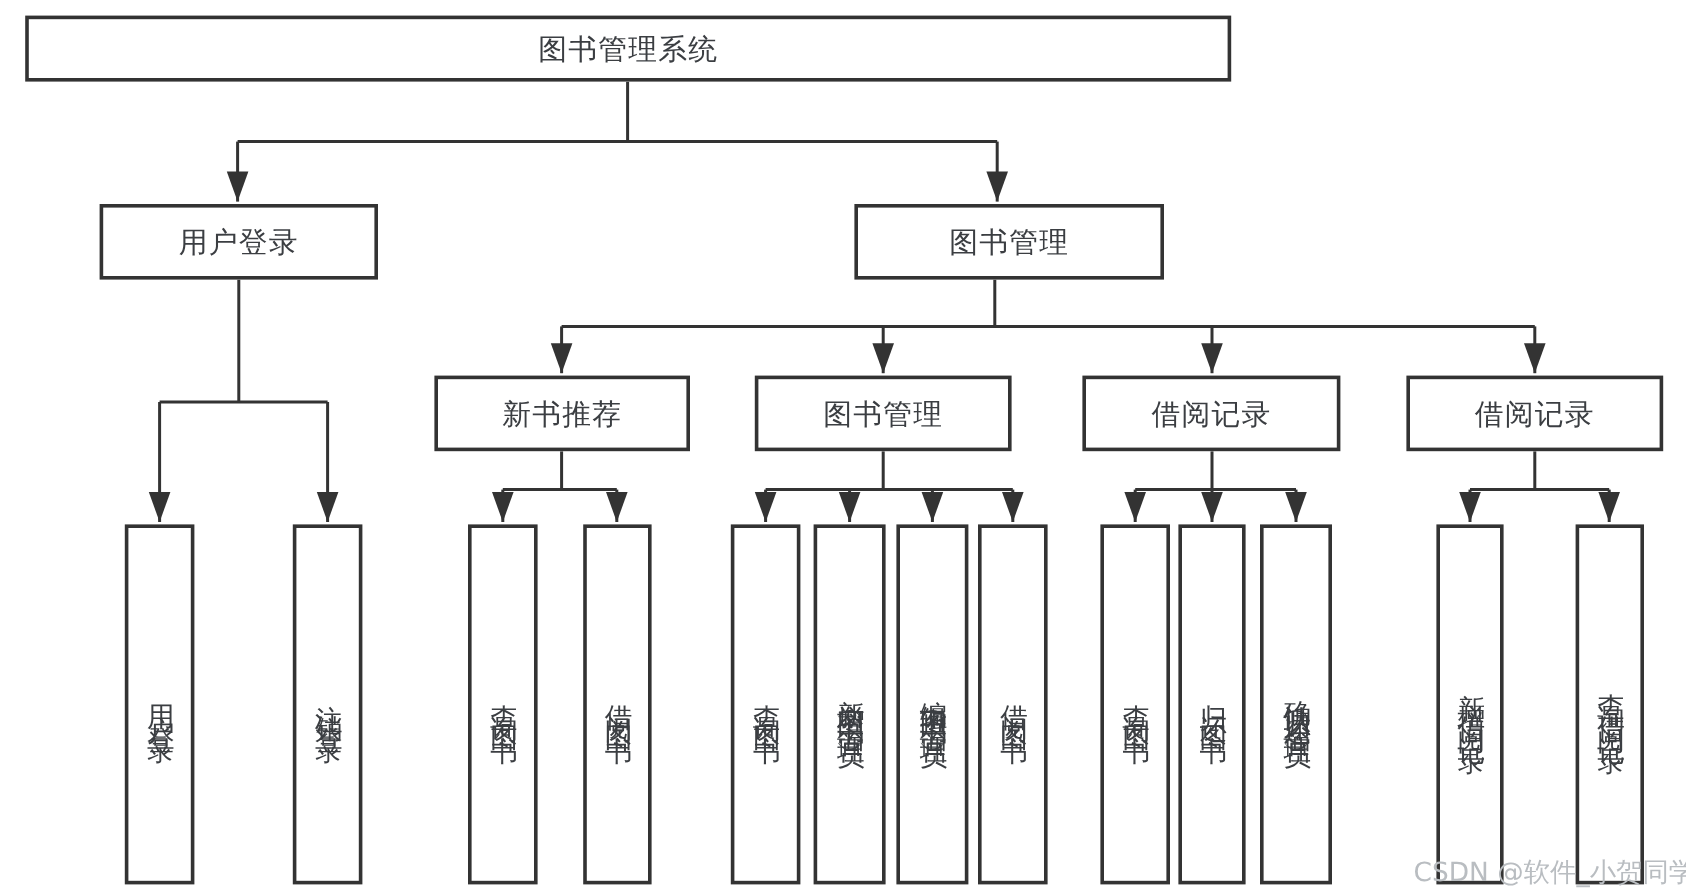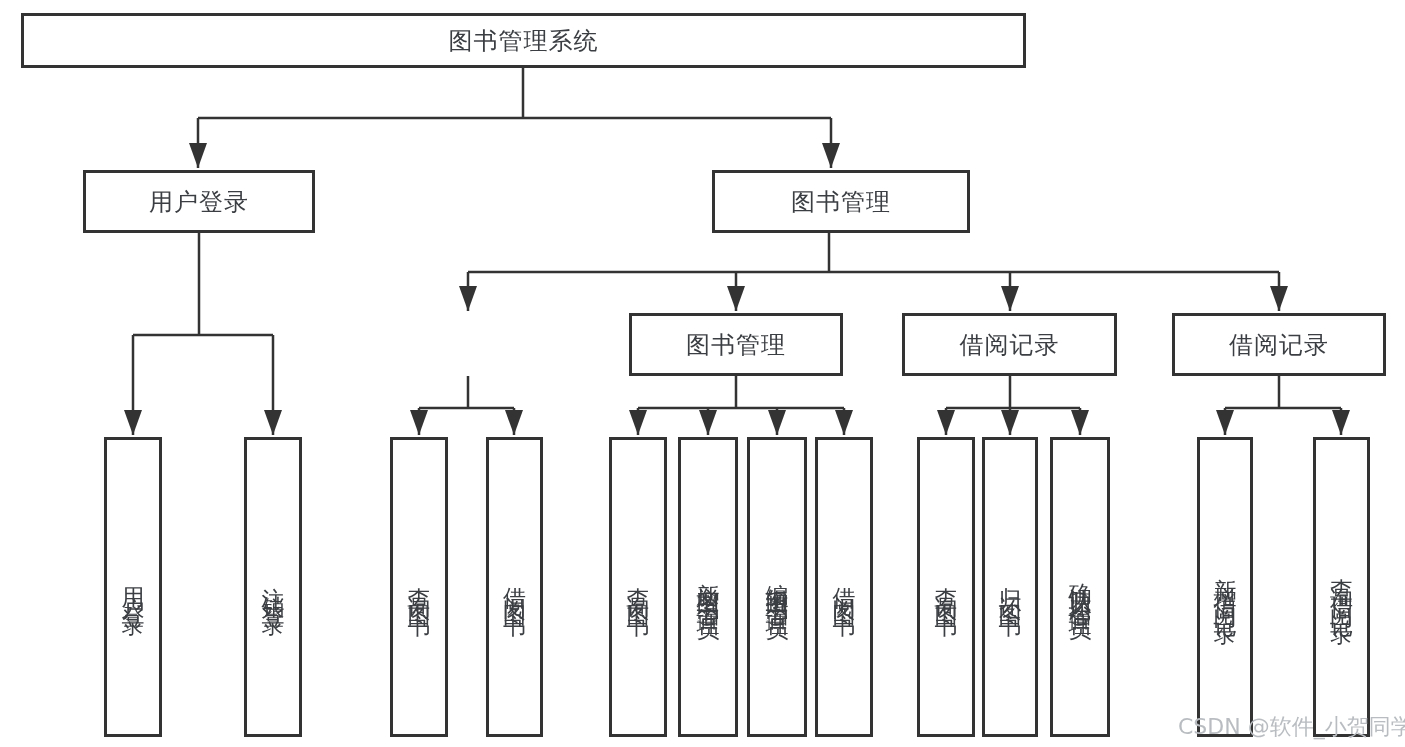--- a/index.html
+++ b/index.html
@@ -97,20 +97,23 @@
     <span>图书管理系统</span>
   </div>
 
   <div class="node" style="left:83px;top:170px;width:232px;height:63px">
     <span>用户登录</span>
   </div>
   <div class="node" style="left:712px;top:170px;width:258px;height:63px">
     <span>图书管理</span>
   </div>
 
+  <div class="node" style="left:362px;top:313px;width:213px;height:63px">
+    <span>新书推荐</span>
+  </div>
   <div class="node" style="left:629px;top:313px;width:214px;height:63px">
     <span>图书管理</span>
   </div>
   <div class="node" style="left:902px;top:313px;width:215px;height:63px">
     <span>借阅记录</span>
   </div>
   <div class="node" style="left:1172px;top:313px;width:214px;height:63px">
     <span>借阅记录</span>
   </div>
 

